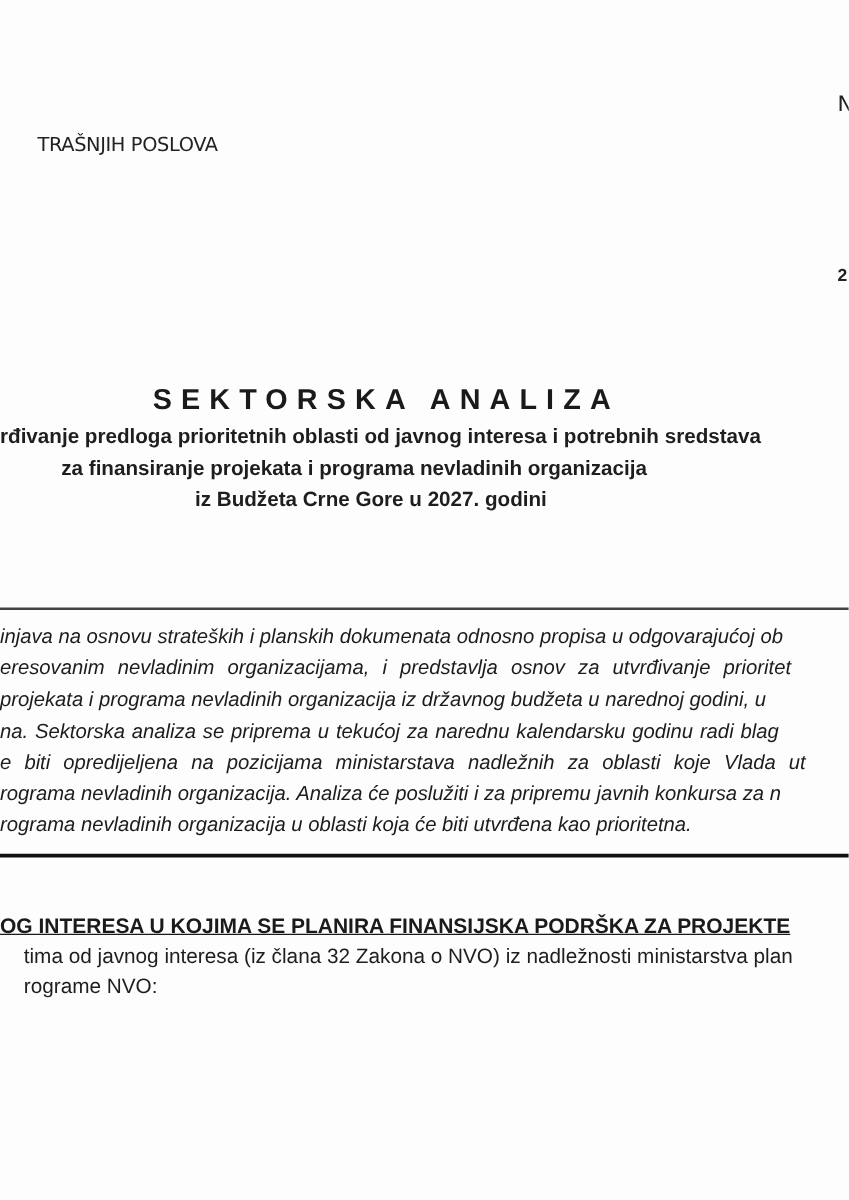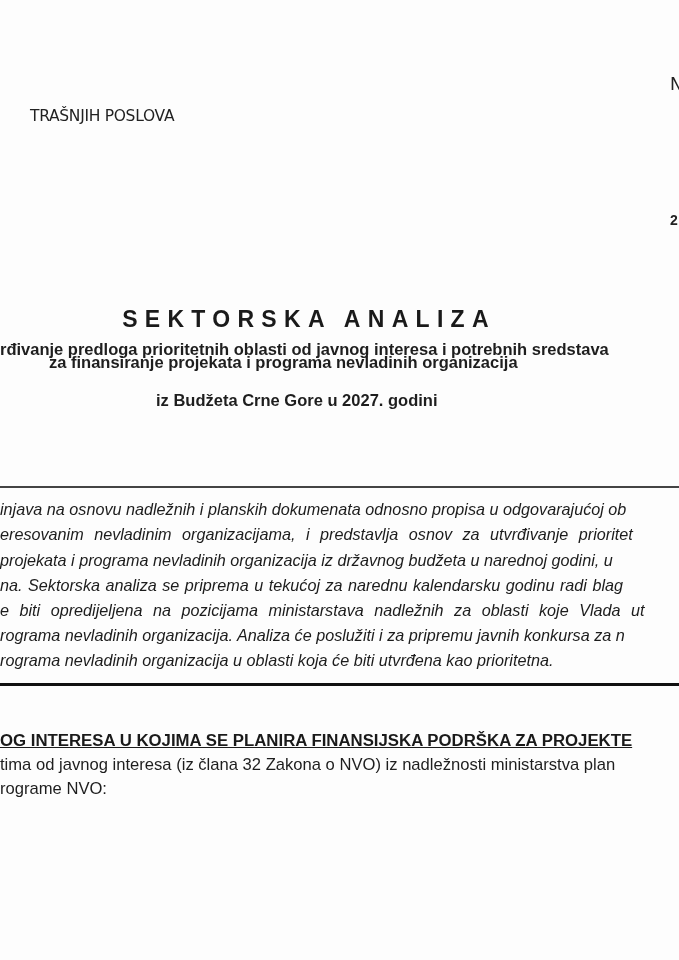--- a/index.html
+++ b/index.html
@@ -52,21 +52,21 @@
       color: #1a1a1a;
       padding-left: 30px;
       box-sizing: border-box;
     }
     .subtitle {
       font-size: 16.5px;
       font-weight: bold;
       color: #1e1e1e;
     }
     .sub1 { left: 0px; top: 340px; text-align: right; }
-    .sub2 { left: 49px; top: 353px; }
+    .sub2 { left: 49px; top: 366px; }
     .sub3 { left: 156px; top: 391px; text-align: center; }
 
     .rule {
       position: absolute;
       left: 0;
       width: 679px;
       background: #222;
     }
     .rule-1 { top: 486px; height: 2px; background: #444; }
     .rule-2 { top: 683px; height: 3px; background: #111; }
@@ -91,40 +91,41 @@
       font-size: 16.8px;
       font-weight: bold;
       text-decoration: underline;
       color: #1a1a1a;
       text-align: right;
     }
     .body-line {
       left: 0;
       font-size: 16.6px;
       color: #1e1e1e;
+      padding-left: 19px;
     }
     .b1 { top: 755px; }
     .b2 { top: 779px; }
   </style>
 </head>
 <body>
 
 <div class="abs ministry">TRAŠNJIH POSLOVA</div>
 <div class="abs ref-n">N</div>
 <div class="abs ref-date">2</div>
 
 <div class="abs title">SEKTORSKA ANALIZA</div>
 
 <div class="abs subtitle sub1">rđivanje predloga prioritetnih oblasti od javnog interesa i potrebnih sredstava</div>
 <div class="abs subtitle sub2">za finansiranje projekata i programa nevladinih organizacija</div>
 <div class="abs subtitle sub3">iz Budžeta Crne Gore u 2027. godini</div>
 
 <div class="rule rule-1"></div>
 
-<div class="abs intro-line l1">injava na osnovu nadležnih i planskih dokumenata odnosno propisa u odgovarajućoj ob</div>
+<div class="abs intro-line l1">injava na osnovu strateških i planskih dokumenata odnosno propisa u odgovarajućoj ob</div>
 <div class="abs intro-line l2">eresovanim nevladinim organizacijama, i predstavlja osnov za utvrđivanje prioritet</div>
 <div class="abs intro-line l3"> projekata i programa nevladinih organizacija iz državnog budžeta u narednoj godini, u</div>
 <div class="abs intro-line l4">na. Sektorska analiza se priprema u tekućoj za narednu kalendarsku godinu radi blag</div>
 <div class="abs intro-line l5">e biti opredijeljena na pozicijama ministarstava nadležnih za oblasti koje Vlada ut</div>
 <div class="abs intro-line l6">rograma nevladinih organizacija. Analiza će poslužiti i za pripremu javnih konkursa za n</div>
 <div class="abs intro-line l7">rograma nevladinih organizacija u oblasti koja će biti utvrđena kao prioritetna.</div>
 
 <div class="rule rule-2"></div>
 
 <div class="abs section-heading">OG INTERESA U KOJIMA SE PLANIRA FINANSIJSKA PODRŠKA ZA PROJEKTE</div>

